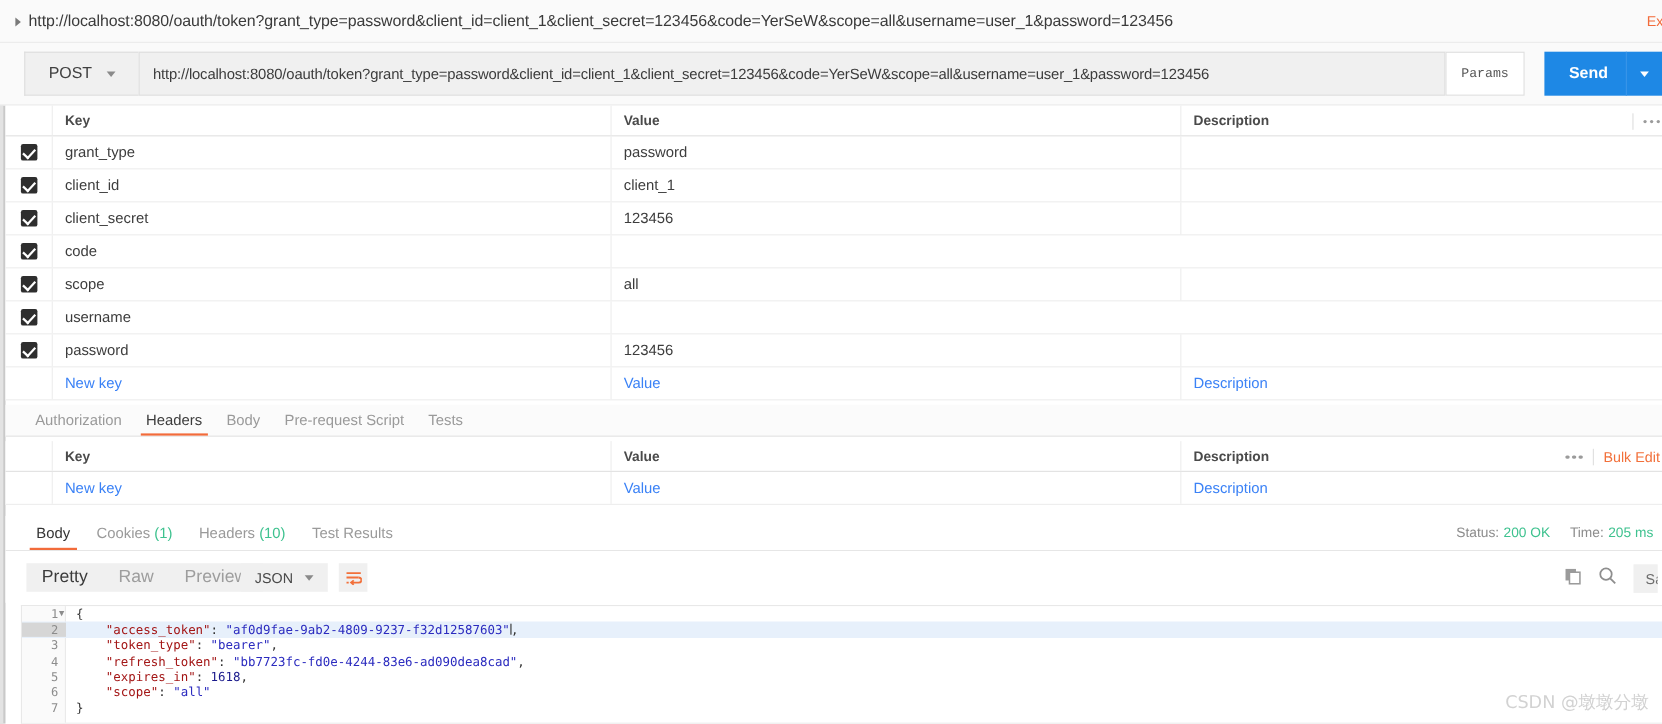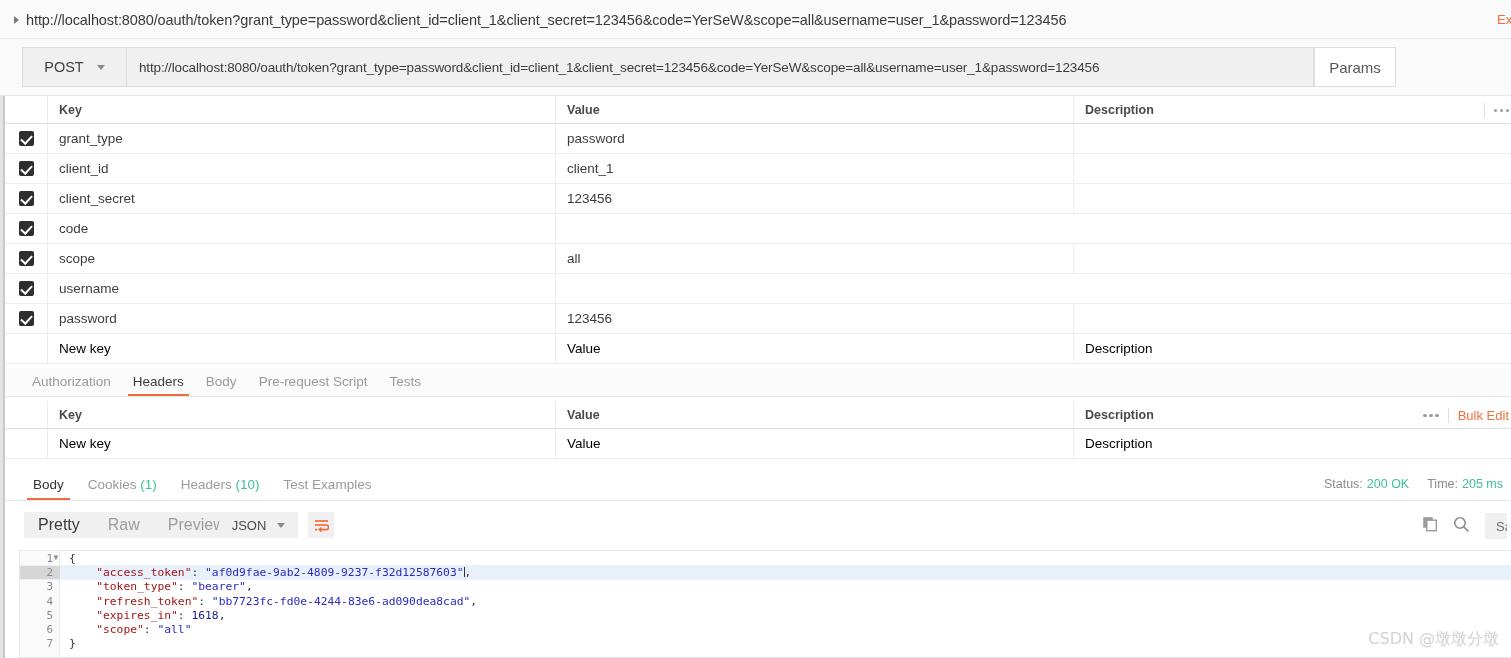--- a/index.html
+++ b/index.html
@@ -86,24 +86,24 @@
     display: flex; align-items: center;
     padding-left: 12px;
     overflow: hidden;
   }
   .url-input-text {
     font-size: 13.5px; color: #3c3c3c; white-space: nowrap;
     letter-spacing: -0.15px;
   }
   .params-btn {
     position: absolute; left: 1314px; top: 8px;
-    width: 82px; height: 40px;
+    width: 72px; height: 40px;
     background: #ffffff; border: 1px solid #dedede;
     display: flex; align-items: center; justify-content: center;
-    font-size: 15px; color: #575757; cursor: pointer;
+    font-size: 12px; color: #575757; cursor: pointer; font-family: Liberation Mono, monospace;
   }
   .send-btn {
     position: absolute; left: 1404px; top: 8px;
     width: 107px; height: 40px;
     background: #1e88e5; display: flex; align-items: center;
     cursor: pointer;
   }
   .send-label {
     flex: 1; text-align: center; color: #fff;
     font-size: 14.5px; font-weight: bold; padding-left: 6px;
@@ -141,21 +141,21 @@
     border-right: 1px solid #ededed;
     display: flex; align-items: center; padding-left: 11px;
   }
   .cell-desc {
     flex: 1 1 auto;
     display: flex; align-items: center; padding-left: 11px;
     position: relative;
   }
   .hdr-txt { font-size: 12.5px; color: #4a4a4a; font-weight: bold; }
   .cell-txt { font-size: 13.5px; color: #3d3d3d; }
-  .cell-placeholder { font-size: 13.5px; color: #000000; }
+  .cell-placeholder { font-size: 13.5px; color: #3b82f6; }
 
   .chk {
     width: 15px; height: 15px; background: #2e2e2e;
     border-radius: 2px; position: relative; cursor: pointer;
   }
   .chk::after {
     content: ""; position: absolute;
     left: 4px; top: 1.5px; width: 5px; height: 9px;
     border: solid #ffffff; border-width: 0 2.1px 2.1px 0;
     transform: rotate(43deg);
@@ -311,20 +311,27 @@
 
   <div class="urlrow">
     <div class="method-box">
       <span class="method-label">POST</span>
       <span class="caret-down"></span>
     </div>
     <div class="url-input">
       <span class="url-input-text">http://localhost:8080/oauth/token?grant_type=password&amp;client_id=client_1&amp;client_secret=123456&amp;code=YerSeW&amp;scope=all&amp;username=user_1&amp;password=123456</span>
     </div>
     <div class="params-btn">Params</div>
+    <div class="send-btn">
+      <span class="send-label">Send</span>
+      <span class="send-sep"></span>
+      <span class="send-caret-wrap">
+        <span class="caret-down-white"></span>
+      </span>
+    </div>
   </div>
 
   <div class="kvtable" style="top:96px; width:1506px;">
     <div class="kvrow header">
       <div class="cell-check"></div>
       <div class="cell-key">
           <span class="hdr-txt">Key</span>
         </div>
       <div class="cell-val">
           <span class="hdr-txt">Value</span>
@@ -491,21 +498,21 @@
           <span class="cell-placeholder">Description</span>
         </div>
     </div>
   </div>
 
   <div class="respbar">
     <div id="response-tabs" style="display:flex;align-items:flex-end;">
         <div class="rsptab active"><span>Body</span></div>
         <div class="rsptab"><span>Cookies</span><span class="count-green"> (1)</span></div>
         <div class="rsptab"><span>Headers</span><span class="count-green"> (10)</span></div>
-        <div class="rsptab"><span>Test Examples</span></div>
+        <div class="rsptab"><span>Test Results</span></div>
       </div>
     <div class="resp-status">
       <span><span>Status:</span><b>200 OK</b></span>
       <span><span>Time:</span><b>205 ms</b></span>
     </div>
   </div>
 
   <div class="fmtbar">
     <div class="seg" id="view-modes">
         <span class="sg active">Pretty</span>

